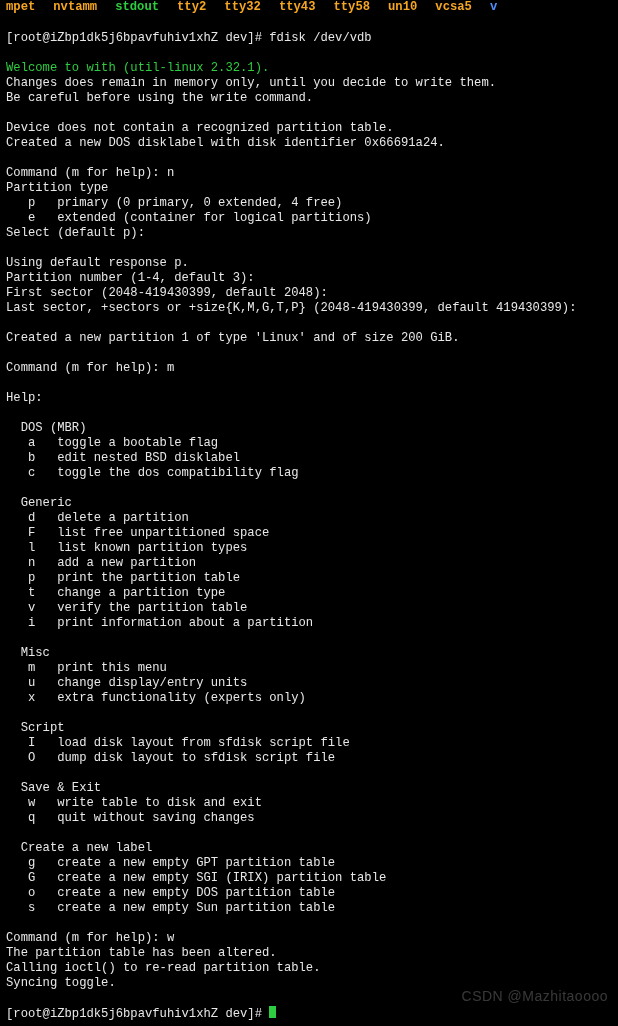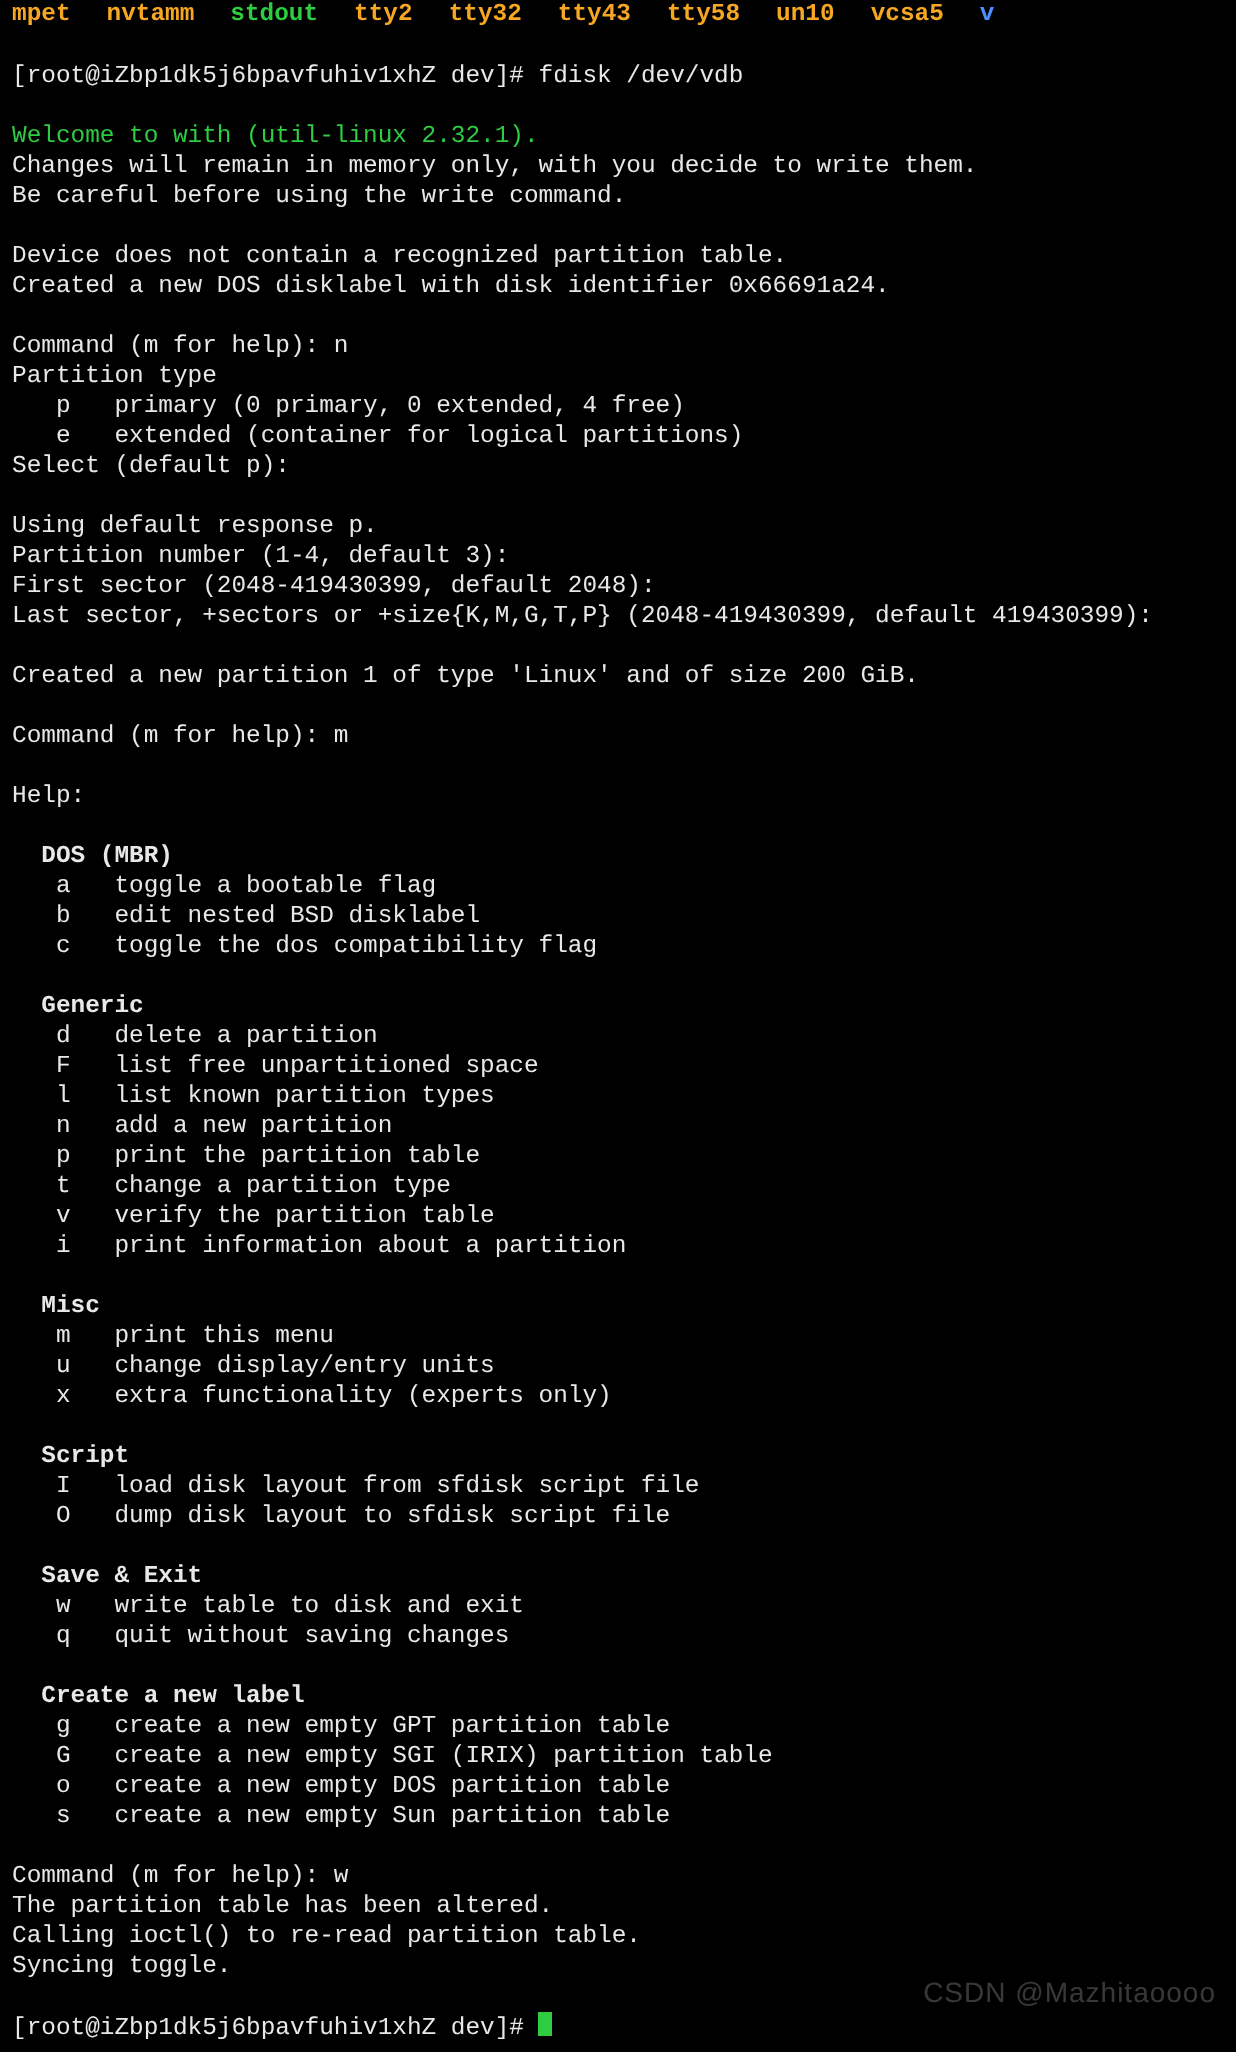--- a/index.html
+++ b/index.html
@@ -26,21 +26,21 @@
     white-space: nowrap;
   }
   .top-tabs .tab { color: #4f8fff; }
   .top-tabs .t-orange { color: #f5a623; }
   .top-tabs .t-green { color: #2ecc40; text-align: right; }
   .term {
     padding: 2px 6px 6px 6px;
     white-space: pre;
   }
   .green { color: #2ecc40; }
-  .bold { font-weight: bold; }
+  .bold { font-weight: normal; }
   .cursor {
     background: #2ecc40;
     display: inline-block;
     width: 7px;
     height: 12px;
     vertical-align: -1px;
   }
   .watermark {
     position: absolute;
     right: 10px;
@@ -66,21 +66,21 @@
   <span class="tab t-orange">tty58</span>
   <span class="tab t-orange">un10</span>
   <span class="tab t-orange">vcsa5</span>
   <span class="tab">v</span>
 </div>
 
 <div class="term">
 <span>[root@iZbp1dk5j6bpavfuhiv1xhZ dev]# fdisk /dev/vdb</span>
 
 <span class="green">Welcome to with (util-linux 2.32.1).</span>
-<span>Changes will remain in memory only, with you decide to write them.</span>
+<span>Changes does remain in memory only, until you decide to write them.</span>
 <span>Be careful before using the write command.</span>
 
 <span>Device does not contain a recognized partition table.</span>
 <span>Created a new DOS disklabel with disk identifier 0x66691a24.</span>
 
 <span>Command (m for help): n</span>
 <span>Partition type</span>
 <span>   p   primary (0 primary, 0 extended, 4 free)</span>
 <span>   e   extended (container for logical partitions)</span>
 <span>Select (default p):</span>

